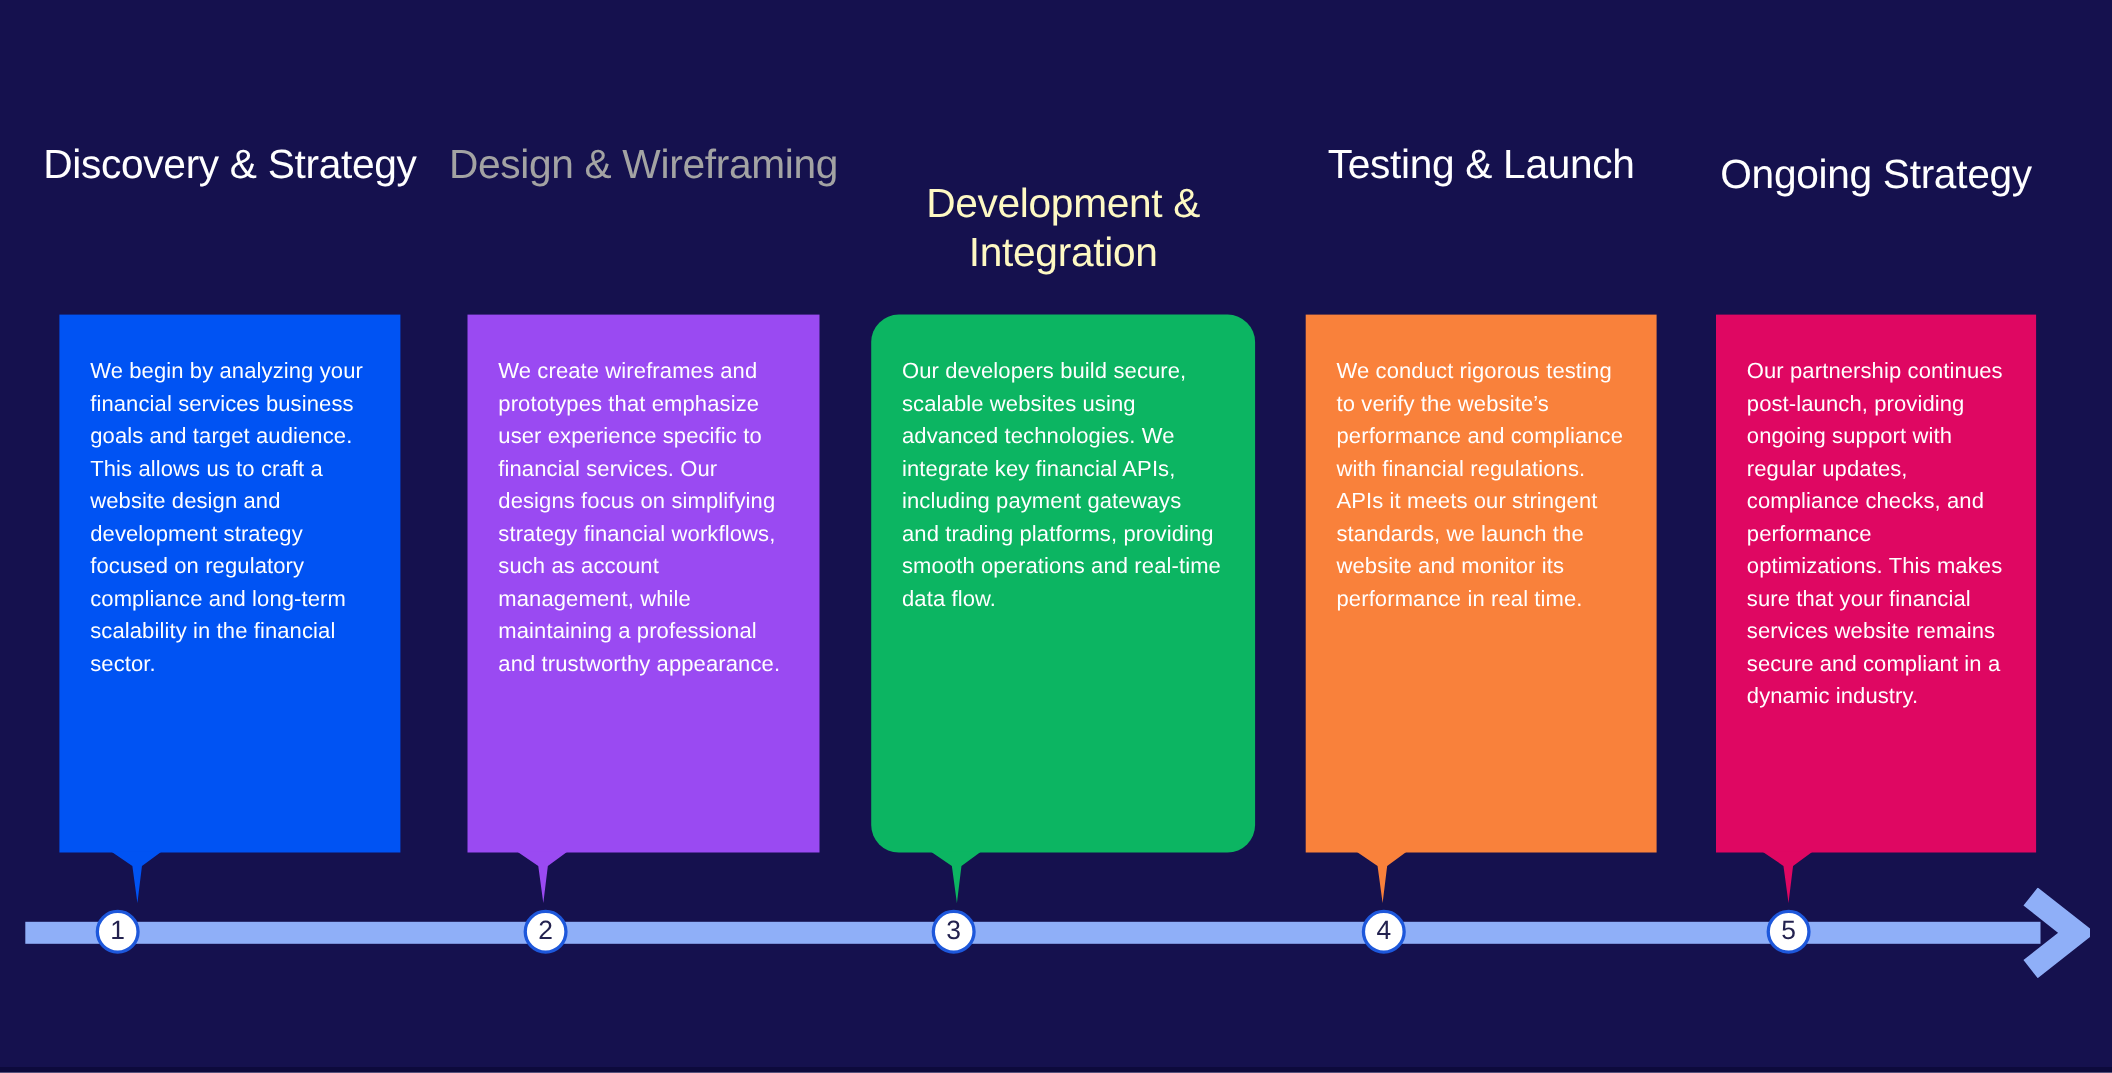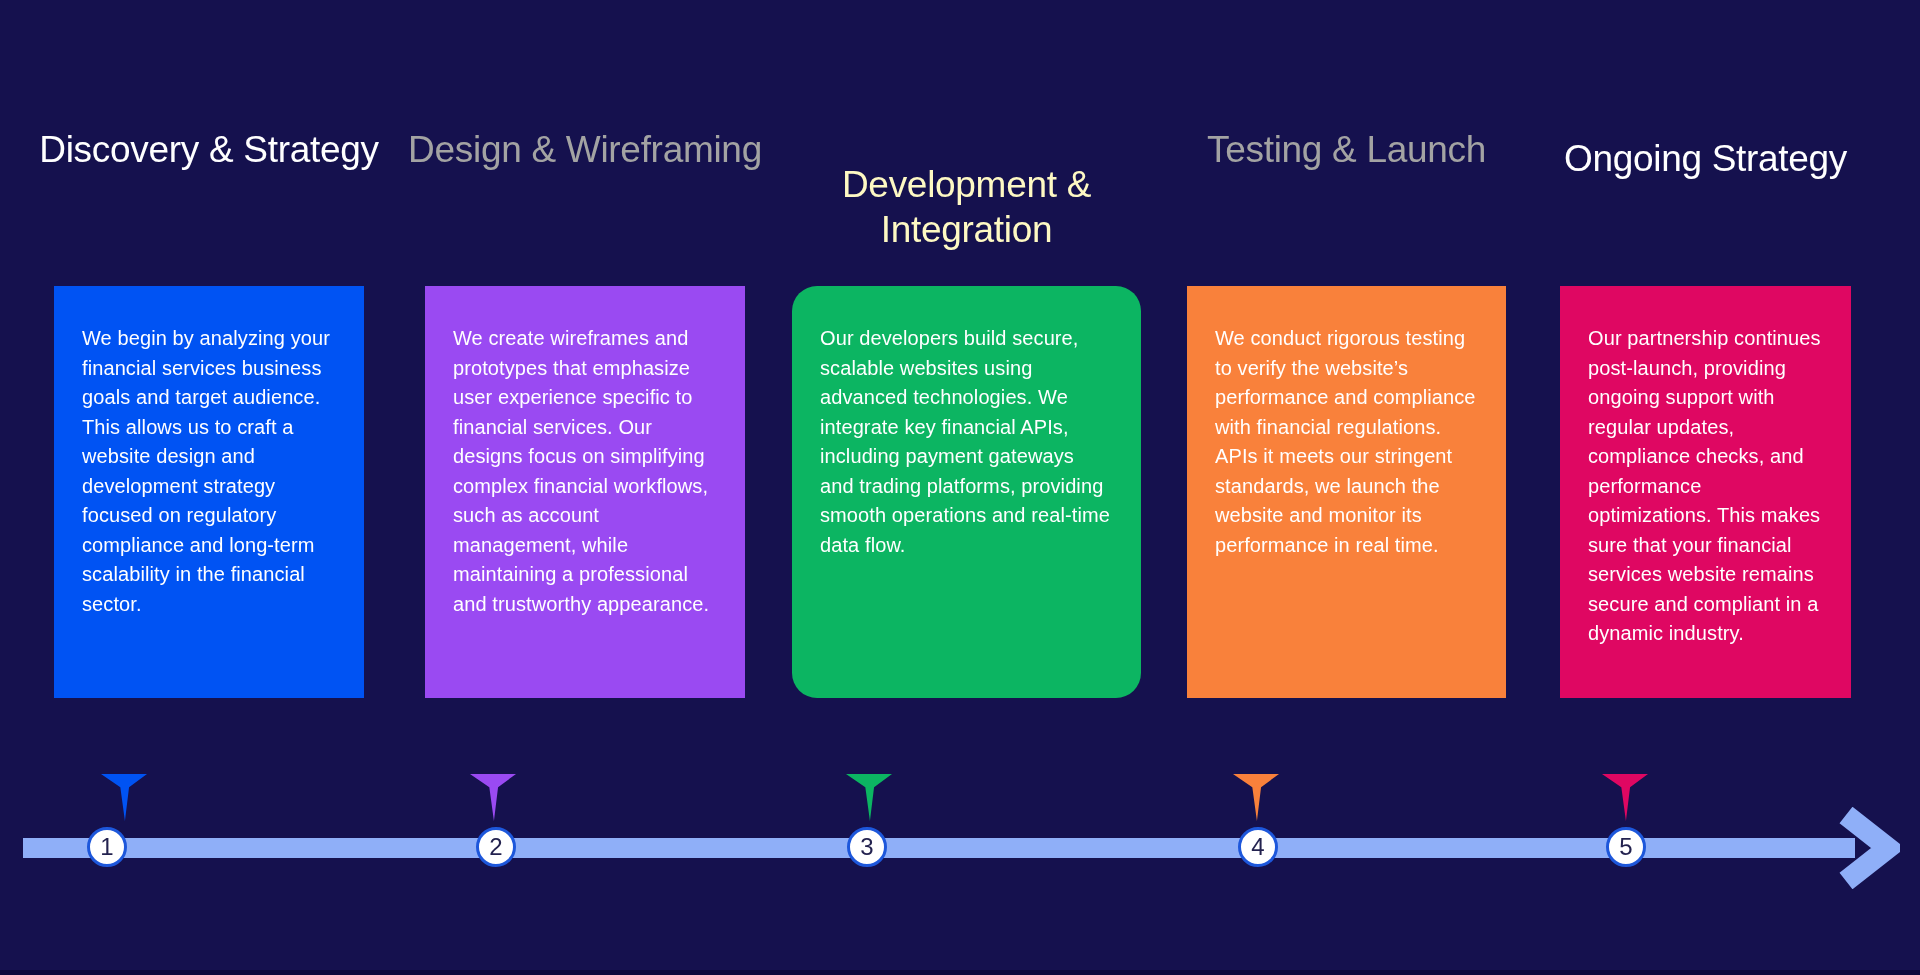--- a/index.html
+++ b/index.html
@@ -20,21 +20,21 @@
     position:absolute;top:127px;
     left:calc(var(--left) - 45px);
     width:calc(var(--width) + 90px);
     margin:0;text-align:center;
     font-size:37px;line-height:45px;font-weight:400;
     letter-spacing:-0.3px;white-space:pre-line;
   }
   .s5 .title{top:136px;}
 
   .card{
-    position:absolute;top:286px;height:412px;
+    position:absolute;top:286px;height:489px;
     left:var(--left);width:var(--width);
     box-sizing:border-box;padding:38px 28px 0 28px;
   }
   .desc{
     margin:0;font-size:20px;line-height:29.5px;font-weight:400;
     letter-spacing:0.1px;
   }
 
   .tail{
     position:absolute;top:774px;height:47px;width:46px;
@@ -74,42 +74,42 @@
     </div>
     <div class="tail" style="background-color: rgb(0, 83, 243);"></div>
     <div class="marker" style="background-color: rgb(255, 255, 255); border-color: rgb(29, 87, 219);">
       <span style="color: rgb(35, 34, 79);">1</span>
     </div>
   </section>
 
   <section class="stage s2">
     <h2 class="title" style="color: #a3a3a3;">Design &amp; Wireframing</h2>
     <div class="card" style="background-color: rgb(154, 74, 242);">
-      <p class="desc" style="color: rgb(255, 255, 255);">We create wireframes and prototypes that emphasize user experience specific to financial services. Our designs focus on simplifying complex financial workflows, such as account management, while maintaining a professional and trustworthy appearance.</p>
+      <p class="desc" style="color: rgb(255, 255, 255);">We create wireframes and prototypes that emphasize user experience specific to financial services. Our designs focus on simplifying strategy financial workflows, such as account management, while maintaining a professional and trustworthy appearance.</p>
     </div>
     <div class="tail" style="background-color: rgb(154, 74, 242);"></div>
     <div class="marker" style="background-color: rgb(255, 255, 255); border-color: rgb(29, 87, 219);">
       <span style="color: rgb(35, 34, 79);">2</span>
     </div>
   </section>
 
   <section class="stage s3">
     <h2 class="title" style="color: #fef9c3; margin-top: 35px;">Development &amp;
 Integration</h2>
     <div class="card" style="background-color: rgb(12, 181, 98); border-radius: 25px;">
       <p class="desc" style="color: rgb(255, 255, 255);">Our developers build secure, scalable websites using advanced technologies. We integrate key financial APIs, including payment gateways and trading platforms, providing smooth operations and real-time data flow.</p>
     </div>
     <div class="tail" style="background-color: rgb(12, 181, 98);"></div>
     <div class="marker" style="background-color: rgb(255, 255, 255); border-color: rgb(29, 87, 219);">
       <span style="color: rgb(35, 34, 79);">3</span>
     </div>
   </section>
 
   <section class="stage s4">
-    <h2 class="title" style="color: #a3a3a3;">Testing &amp; Launch</h2>
+    <h2 class="title" style="color: #ffffff;">Testing &amp; Launch</h2>
     <div class="card" style="background-color: rgb(249, 129, 59);">
       <p class="desc" style="color: rgb(255, 255, 255);">We conduct rigorous testing to verify the website’s performance and compliance with financial regulations. APIs it meets our stringent standards, we launch the website and monitor its performance in real time.</p>
     </div>
     <div class="tail" style="background-color: rgb(249, 129, 59);"></div>
     <div class="marker" style="background-color: rgb(255, 255, 255); border-color: rgb(29, 87, 219);">
       <span style="color: rgb(35, 34, 79);">4</span>
     </div>
   </section>
 
   <section class="stage s5">

